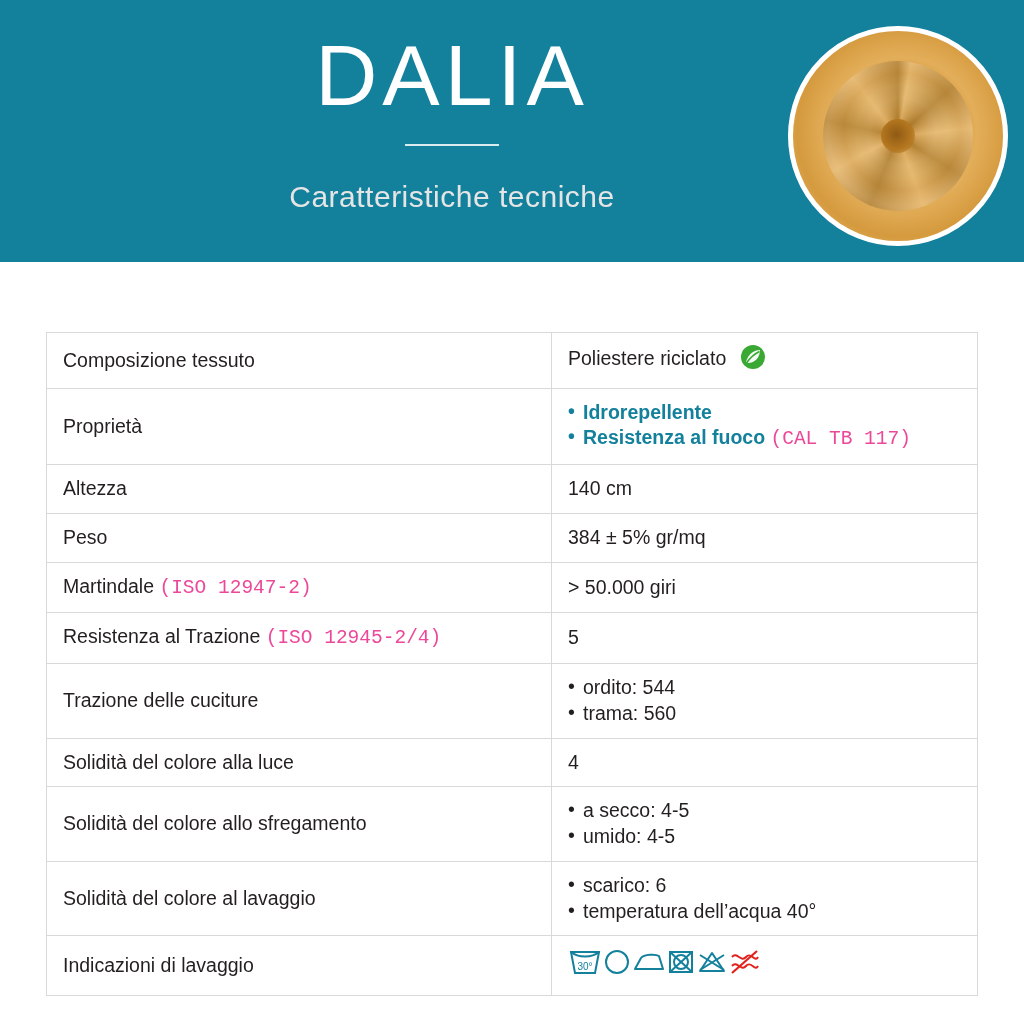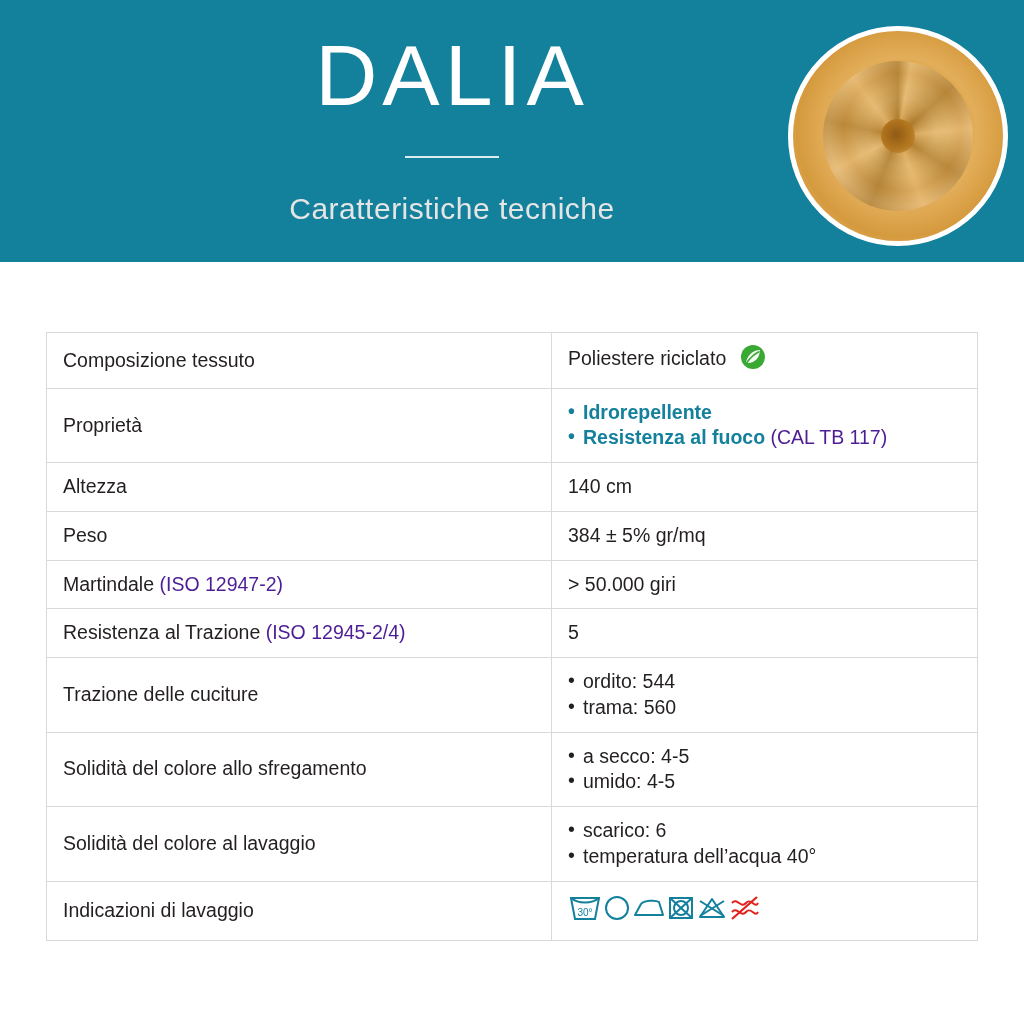--- a/index.html
+++ b/index.html
@@ -39,21 +39,21 @@
     align-items: center;
     justify-content: center;
     padding-right: 120px;
   }
   .brand-title {
     color: #ffffff;
     font-size: 86px;
     letter-spacing: 5px;
     font-weight: 400;
     line-height: 1;
-    margin: 12px;
+    margin: 0;
     text-align: center;
   }
   .brand-rule {
     width: 94px;
     height: 2px;
     background: rgba(255,255,255,0.85);
     margin: 26px 0 18px 0;
   }
   .brand-sub {
     color: #e5e5e5;
@@ -127,21 +127,22 @@
     padding: 11px 16px;
     font-size: 19.5px;
     color: #231f20;
     vertical-align: middle;
     line-height: 1.32;
   }
   table.spec td.label {
     width: 472px;
   }
   .muted {
-    color: #4c1d95;
+    color: #ec4899;
+    font-family: Liberation Mono, monospace;
   }
   .bullets {
     margin: 0;
     padding: 0;
     list-style: none;
   }
   .bullets li {
     position: relative;
     padding-left: 15px;
     white-space: nowrap;
@@ -297,20 +298,28 @@
             <span>Trazione delle cuciture</span>
           </td>
           <td>
             <ul class="bullets">
               <li><span>ordito: 544</span></li>
               <li><span>trama: 560</span></li>
             </ul>
           </td>
         </tr>
 
+        <tr>
+          <td class="label">
+            <span>Solidità del colore alla luce</span>
+          </td>
+          <td>
+            <span>4</span>
+          </td>
+        </tr>
 
         <tr>
           <td class="label">
             <span>Solidità del colore allo sfregamento</span>
           </td>
           <td>
             <ul class="bullets">
               <li><span>a secco: 4-5</span></li>
               <li><span>umido: 4-5</span></li>
             </ul>

